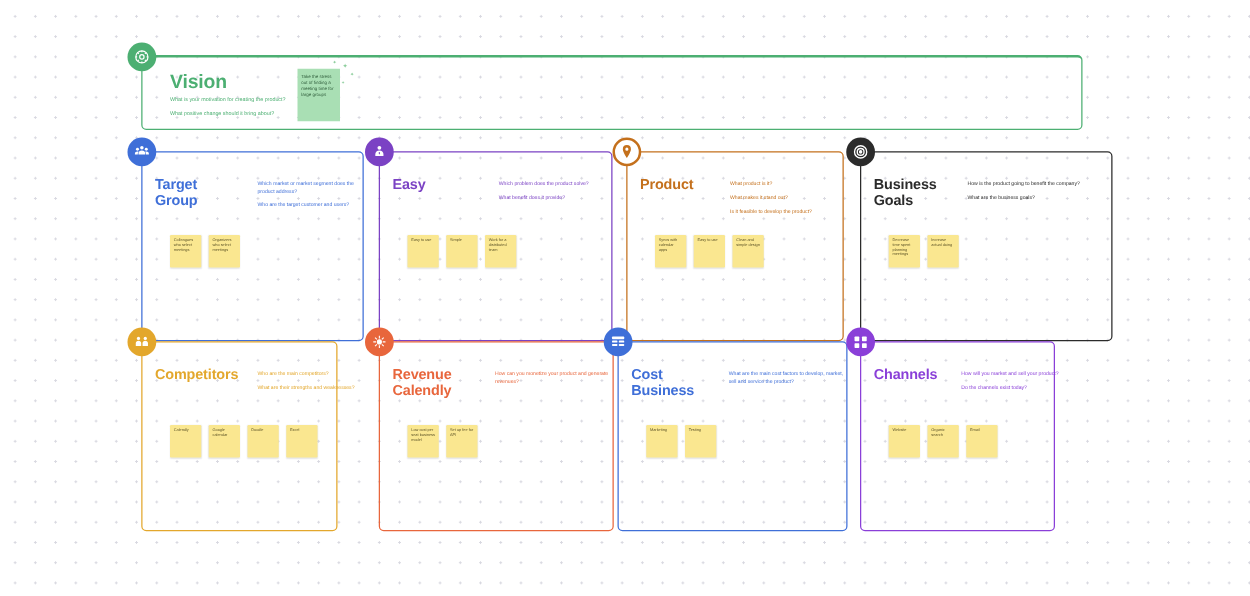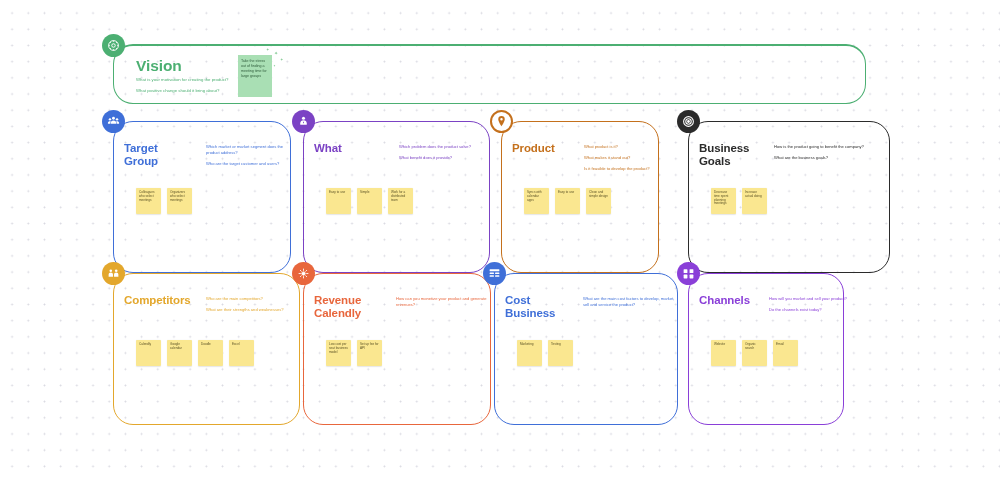--- a/index.html
+++ b/index.html
@@ -16,21 +16,21 @@
     position: relative;
   }
 
   
   #canvas { position: absolute; inset: 0; }
 
   
   .card {
     position: absolute;
     border: 1.2px solid var(--accent);
-    border-radius: 20px;
+    border-radius: 4px;
     background: transparent;
   }
   .card .icon-badge {
     position: absolute;
     left: -12px; top: -12px;
     width: 23px; height: 23px;
     border-radius: 50%;
     background: var(--accent);
     display: flex; align-items: center; justify-content: center;
     color: #fff;
@@ -91,30 +91,30 @@
   
   .row-card { height: 152px; }
   .row-card .card-title { left: 10px; top: 20px; font-size: 11.5px; }
   .row-card .prompts { font-size: 4.1px; top: 22px; }
   .row-card .notes { bottom: 58px; left: 22px; gap: 6px; }
   .row-card .note { width: 25px; height: 26px; font-size: 3.1px; }
 
   
   #target-group { left: 113px;  top: 121px; width: 178px; --accent: #3f6fd8; }
   #needs        { left: 303px;  top: 121px; width: 187px; --accent: #7b42c4; }
-  #product      { left: 501px;  top: 121px; width: 158px; --accent: #c4701c; }
+  #product      { left: 501px;  top: 121px; width: 174px; --accent: #c4701c; }
   #business-goals{left: 688px;  top: 121px; width: 202px; --accent: #2b2b2b; }
 
   #target-group .prompts { left: 92px; width: 84px; }
   #needs        .prompts { left: 95px; width: 90px; }
   #product      .prompts { left: 82px; width: 90px; }
   #business-goals .prompts { left: 85px; width: 90px; }
 
   
-  #competitors    { left: 113px; top: 273px; width: 187px; --accent: #e3a72c; }
+  #competitors    { left: 113px; top: 273px; width: 157px; --accent: #e3a72c; }
   #revenue-streams{ left: 303px; top: 273px; width: 188px; --accent: #e8663c; }
   #cost-factors   { left: 494px; top: 273px; width: 184px; --accent: #3f6fd8; }
   #channels       { left: 688px; top: 273px; width: 156px; --accent: #8a3fd8; }
 
   #competitors    .prompts { left: 92px; width: 90px; }
   #revenue-streams .prompts { left: 92px; width: 92px; }
   #cost-factors   .prompts { left: 88px; width: 94px; }
   #channels       .prompts { left: 80px; width: 96px; }
 
   
@@ -169,21 +169,21 @@
   </div>
 
   <div class="card row-card" id="needs">
     <div class="icon-badge">
       <svg viewBox="0 0 24 24" fill="currentColor">
         <circle cx="12" cy="6" r="2.8"></circle>
         <path d="M12 9.8c-3.4 0-6 2.3-6 5.2V18h12v-3c0-2.9-2.6-5.2-6-5.2z"></path>
         <rect x="11.2" y="12" width="1.6" height="3.4" rx=".8" fill="#7b42c4"></rect>
       </svg>
     </div>
-    <div class="card-title">What</div>
+    <div class="card-title">Easy</div>
     <div class="prompts">
       <p>Which problem does the product solve?</p>
       <p>What benefit does it provide?</p>
     </div>
     <div class="notes">
       <div class="note">Easy to use</div>
       <div class="note">Simple</div>
       <div class="note">Work for a distributed team</div>
     </div>
   </div>

